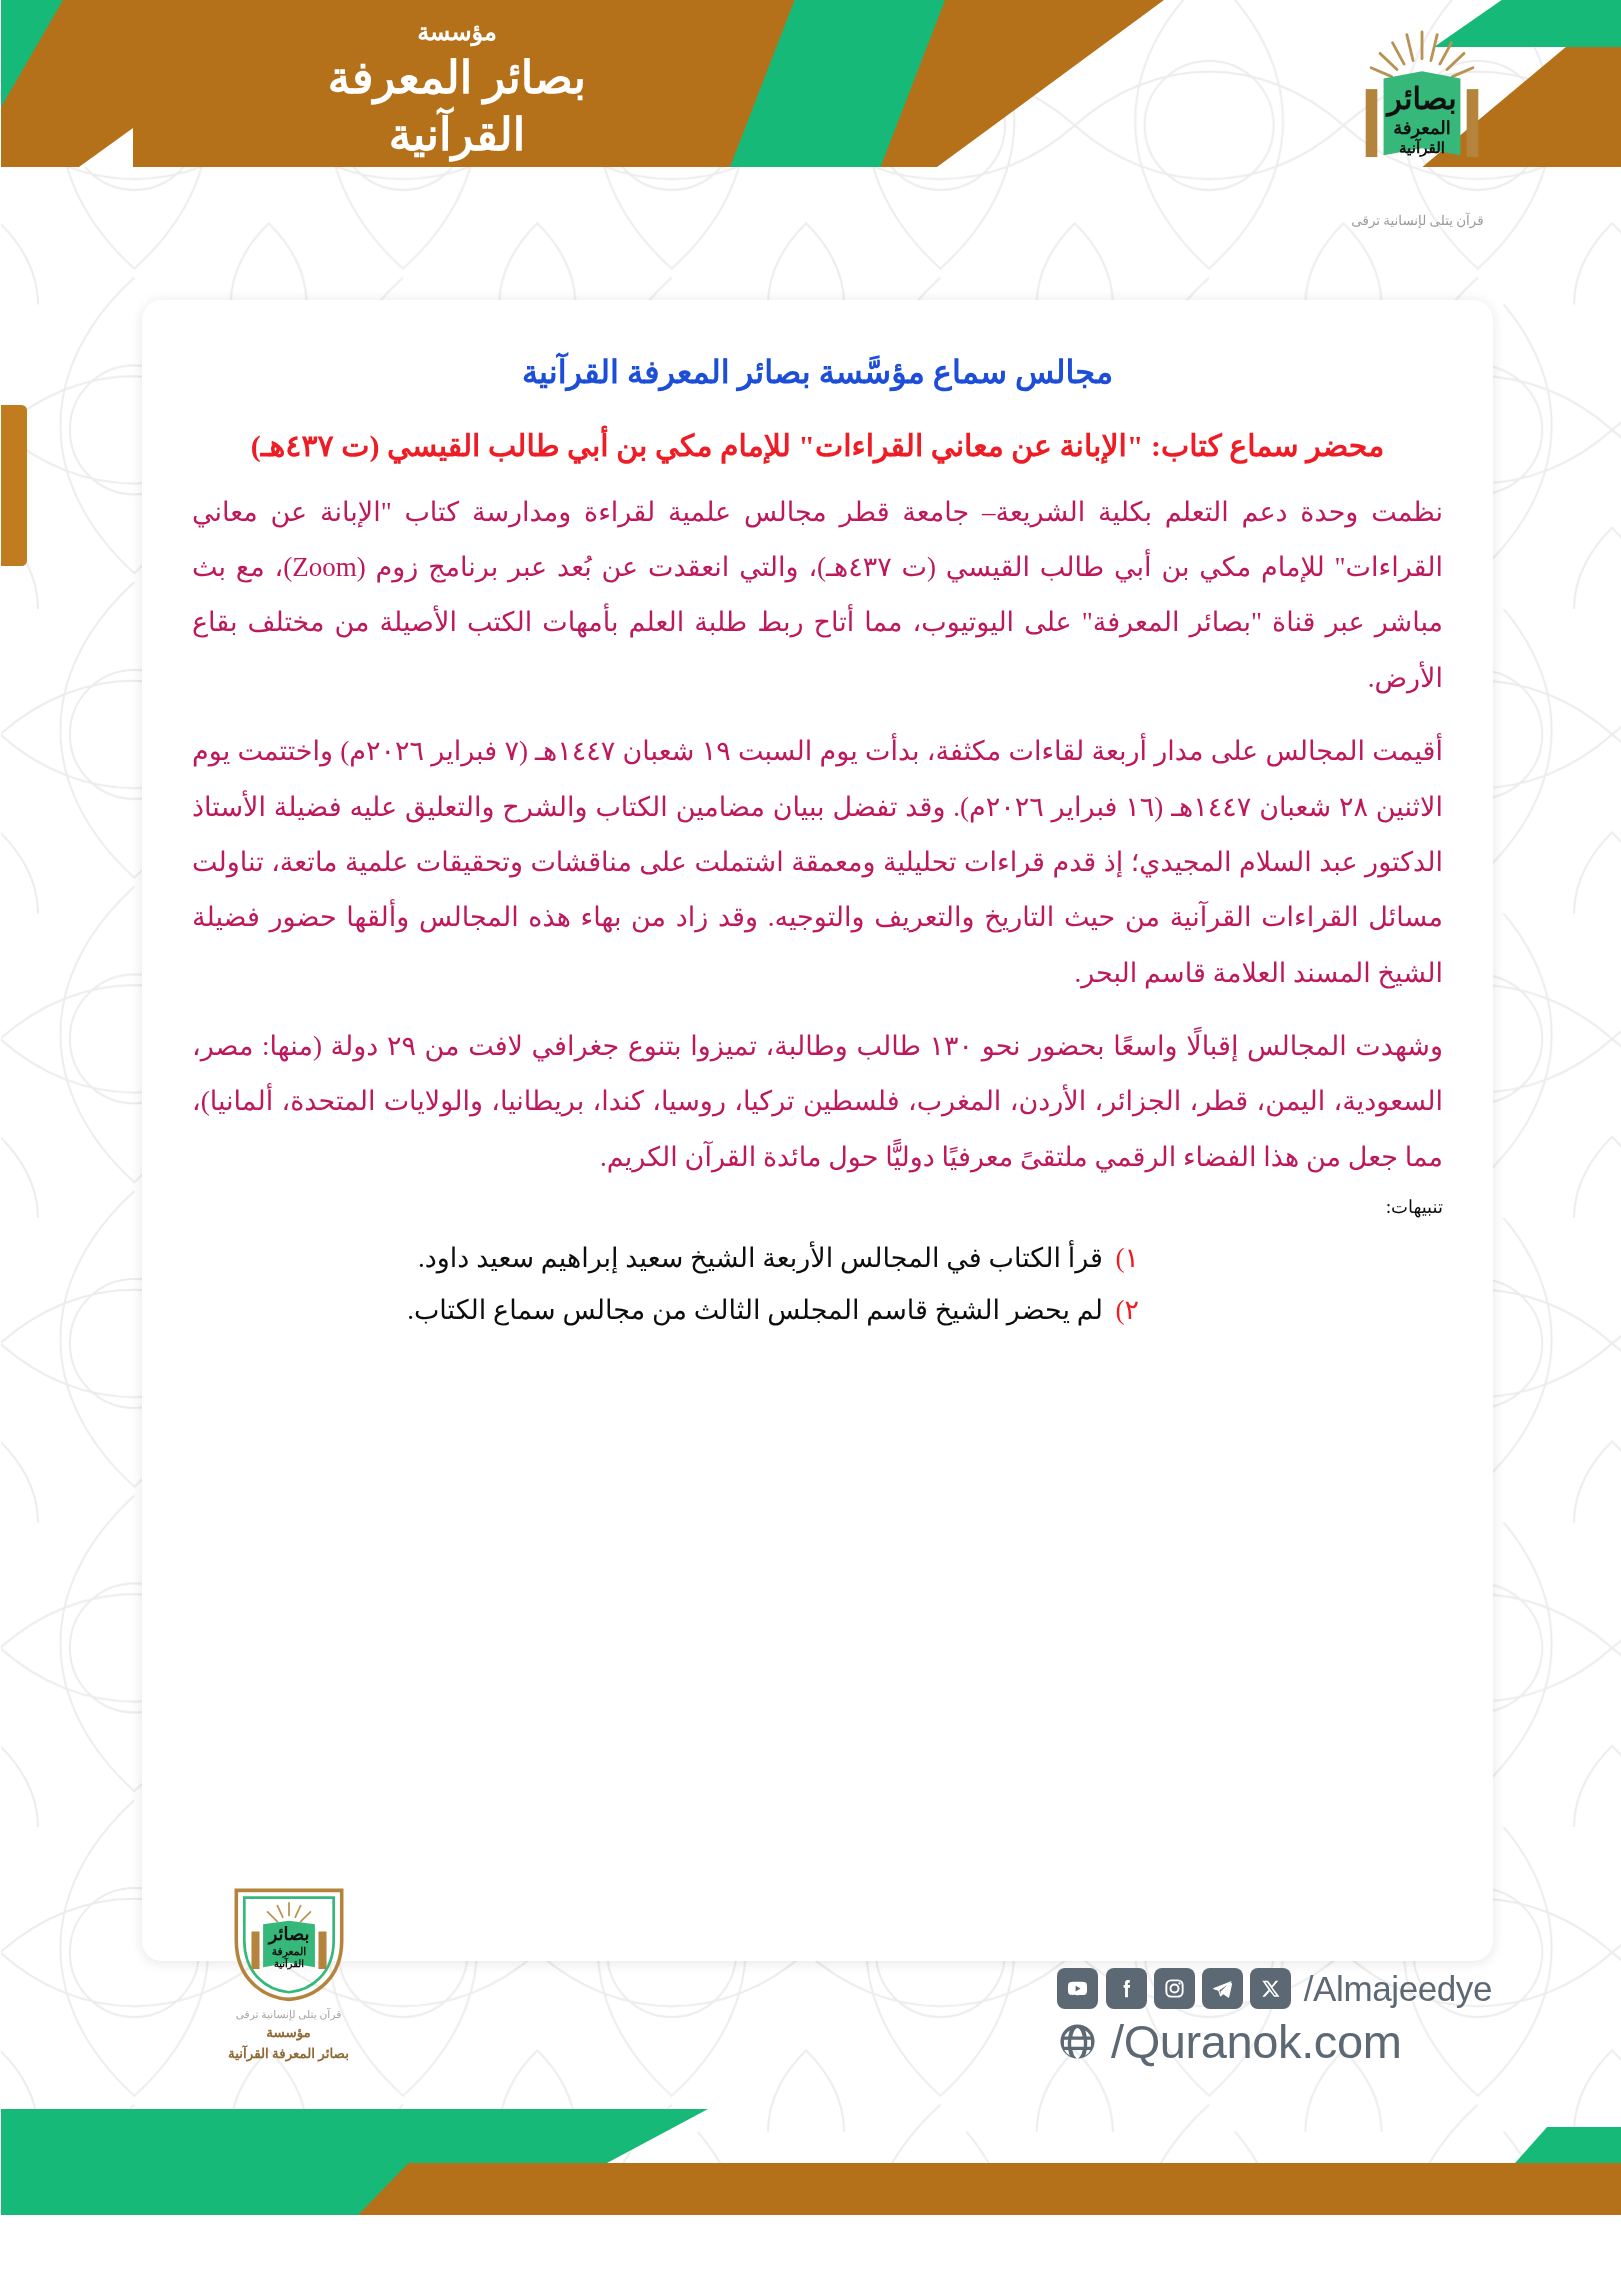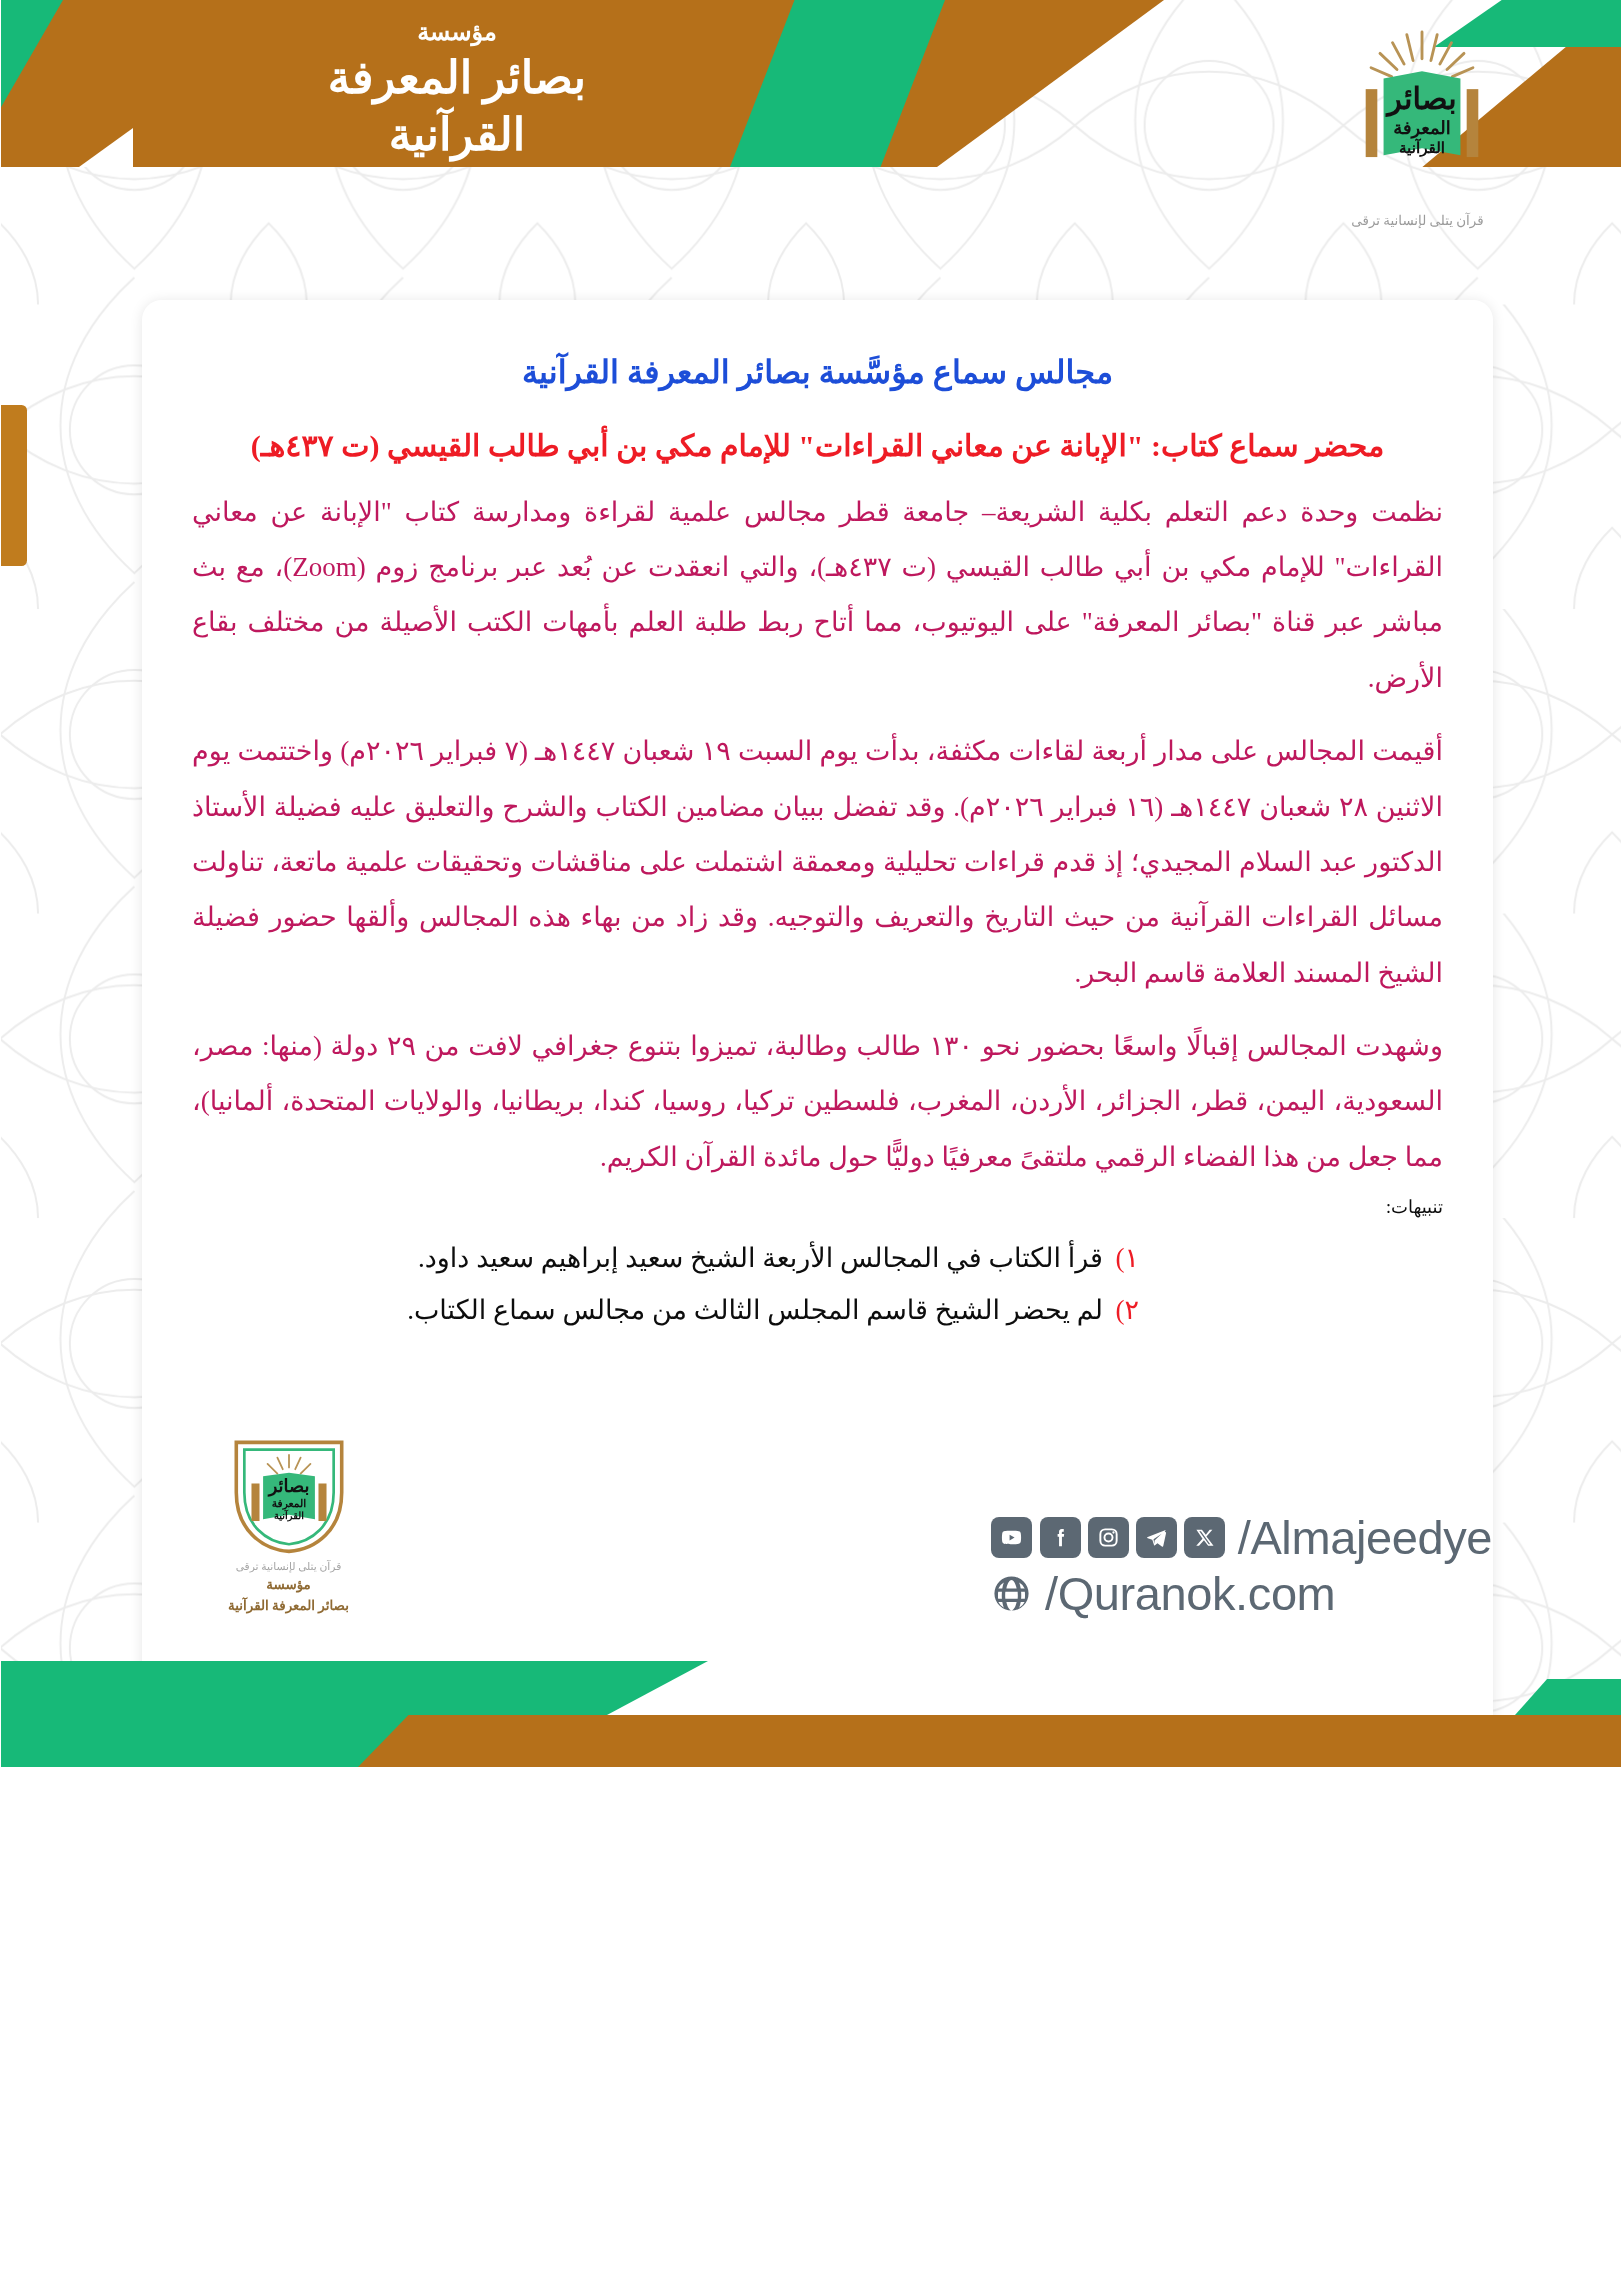--- a/index.html
+++ b/index.html
@@ -8,21 +8,21 @@
     width: 1622px;
     height: 2293px;
     background: #ffffff;
     font-family: "Liberation Serif", "DejaVu Serif", serif;
     overflow: hidden;
   }
 
   #page {
     position: relative;
     width: 1622px;
-    height: 1767px;
+    height: 2215px;
     background: #ffffff;
     overflow: hidden;
   }
 
   
   .watermark {
     position: absolute;
     inset: 0;
     pointer-events: none;
     z-index: 0;
@@ -270,21 +270,21 @@
     background: #5c6873;
     border-radius: 8px;
     display: flex;
     align-items: center;
     justify-content: center;
     flex: 0 0 auto;
   }
   .sicon.globe { background: transparent; }
   .handle {
     font-family: "Liberation Sans", sans-serif;
-    font-size: 47px;
+    font-size: 35px;
     color: #5c6873;
     font-weight: 400;
     letter-spacing: -0.4px;
     margin-left: 5.4px;
     line-height: 1;
   }
   .handle.small { font-size: 47px; }
 
   .ftr-green {
     position: absolute;

